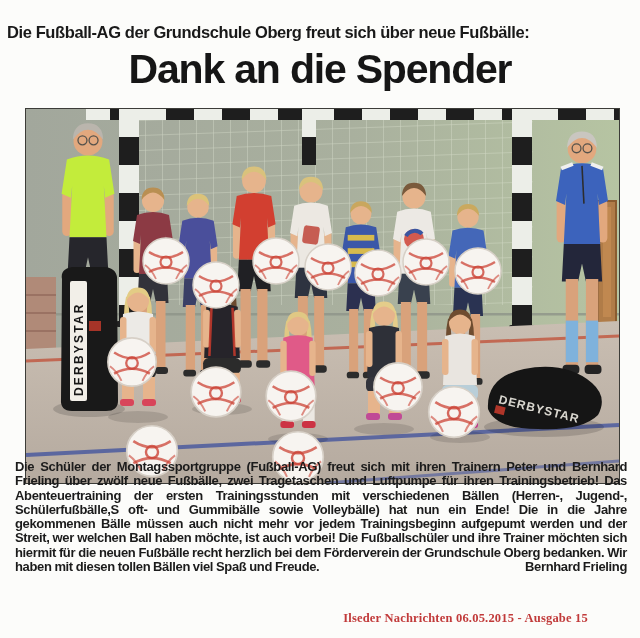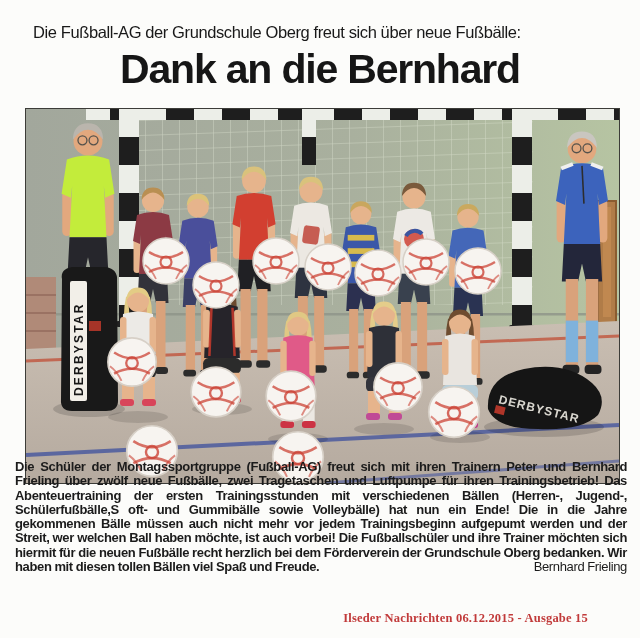--- a/index.html
+++ b/index.html
@@ -3,52 +3,52 @@
 <meta charset="utf-8">
 <style>
   html,body{margin:0;padding:0;}
   body{
     width:640px;height:638px;position:relative;overflow:hidden;
     background:#fcfcfa;
     font-family:"Liberation Sans",sans-serif;
     color:#1c1c1c;
   }
   .kicker{
-    position:absolute;left:33px;top:23px;width:590px;
-    font-size:16.5px;font-weight:normal;letter-spacing:-0.4px;
+    position:absolute;left:7px;top:23px;width:590px;
+    font-size:16.5px;font-weight:bold;letter-spacing:-0.4px;
     color:#191919;
   }
   .headline{
     position:absolute;left:0;top:46px;width:640px;text-align:center;
     font-size:41px;font-weight:bold;letter-spacing:-1.2px;
     color:#161616;
   }
   .photo{
     position:absolute;left:25px;top:108px;width:593px;height:374px;
     border:1px solid #3c3c38;box-sizing:content-box;background:#a6aca0;
   }
   .photo svg{display:block;}
   .bodytext{
     position:absolute;left:15px;top:460px;width:612px;
     font-size:13px;font-weight:bold;line-height:14.3px;
     letter-spacing:-0.35px;word-spacing:-0.4px;
     text-align:justify;color:#1b1b1b;margin:0;
   }
-  .byline{float:right;font-weight:normal;}
+  .byline{float:right;font-weight:bold;}
   .footer{
     position:absolute;right:52px;top:611px;
     font-family:"Liberation Serif",serif;font-weight:bold;
     font-size:12.5px;letter-spacing:0.2px;color:#c13a3a;
   }
 </style>
 </head>
 <body>
 
 <div class="kicker">Die Fußball-AG der Grundschule Oberg freut sich über neue Fußbälle:</div>
-<div class="headline">Dank an die Bernhard</div>
+<div class="headline">Dank an die Spender</div>
 
 <div class="photo">
   <svg width="593" height="374" viewBox="0 0 593 374" xmlns="http://www.w3.org/2000/svg">
     <defs>
       <linearGradient id="wallg" x1="0" y1="0" x2="1" y2="0">
         <stop offset="0" stop-color="#a2a79c"></stop>
         <stop offset="0.55" stop-color="#a9b09e"></stop>
         <stop offset="1" stop-color="#b6c4a2"></stop>
       </linearGradient>
       <linearGradient id="floorg" x1="0" y1="0" x2="0" y2="1">
@@ -209,13 +209,13 @@
     <use href="#ball" transform="translate(372,278) scale(1.05)"></use>
     <use href="#ball" transform="translate(428,303) scale(1.1)"></use>
 
     <use href="#ball" transform="translate(126,342) scale(1.1)"></use>
     <use href="#ball" transform="translate(272,348) scale(1.1)"></use>
   </svg>
 </div>
 
 <p class="bodytext"><span>Die Schüler der Montagssportgruppe (Fußball-AG) freut sich mit ihren Trainern Peter und Bernhard Frieling über zwölf neue Fußbälle, zwei Tragetaschen und Luftpumpe für ihren Trainingsbetrieb! Das Abenteuertraining der ersten Trainingsstunden mit verschiedenen Bällen (Herren-, Jugend-, Schülerfußbälle,S oft- und Gummibälle sowie Volleybälle) hat nun ein Ende! Die in die Jahre gekommenen Bälle müssen auch nicht mehr vor jedem Trainingsbeginn aufgepumt werden und der Streit, wer welchen Ball haben möchte, ist auch vorbei! Die Fußballschüler und ihre Trainer möchten sich hiermit für die neuen Fußbälle recht herzlich bei dem Förderverein der Grundschule Oberg bedanken. Wir haben mit diesen tollen Bällen viel Spaß und Freude.</span> <span class="byline">Bernhard Frieling</span></p>
 
-<div class="footer">Ilseder Nachrichten 06.12.2015 - Ausgabe 15</div>
+<div class="footer">Ilseder Nachrichten 06.05.2015 - Ausgabe 15</div>
 
 </body></html>

